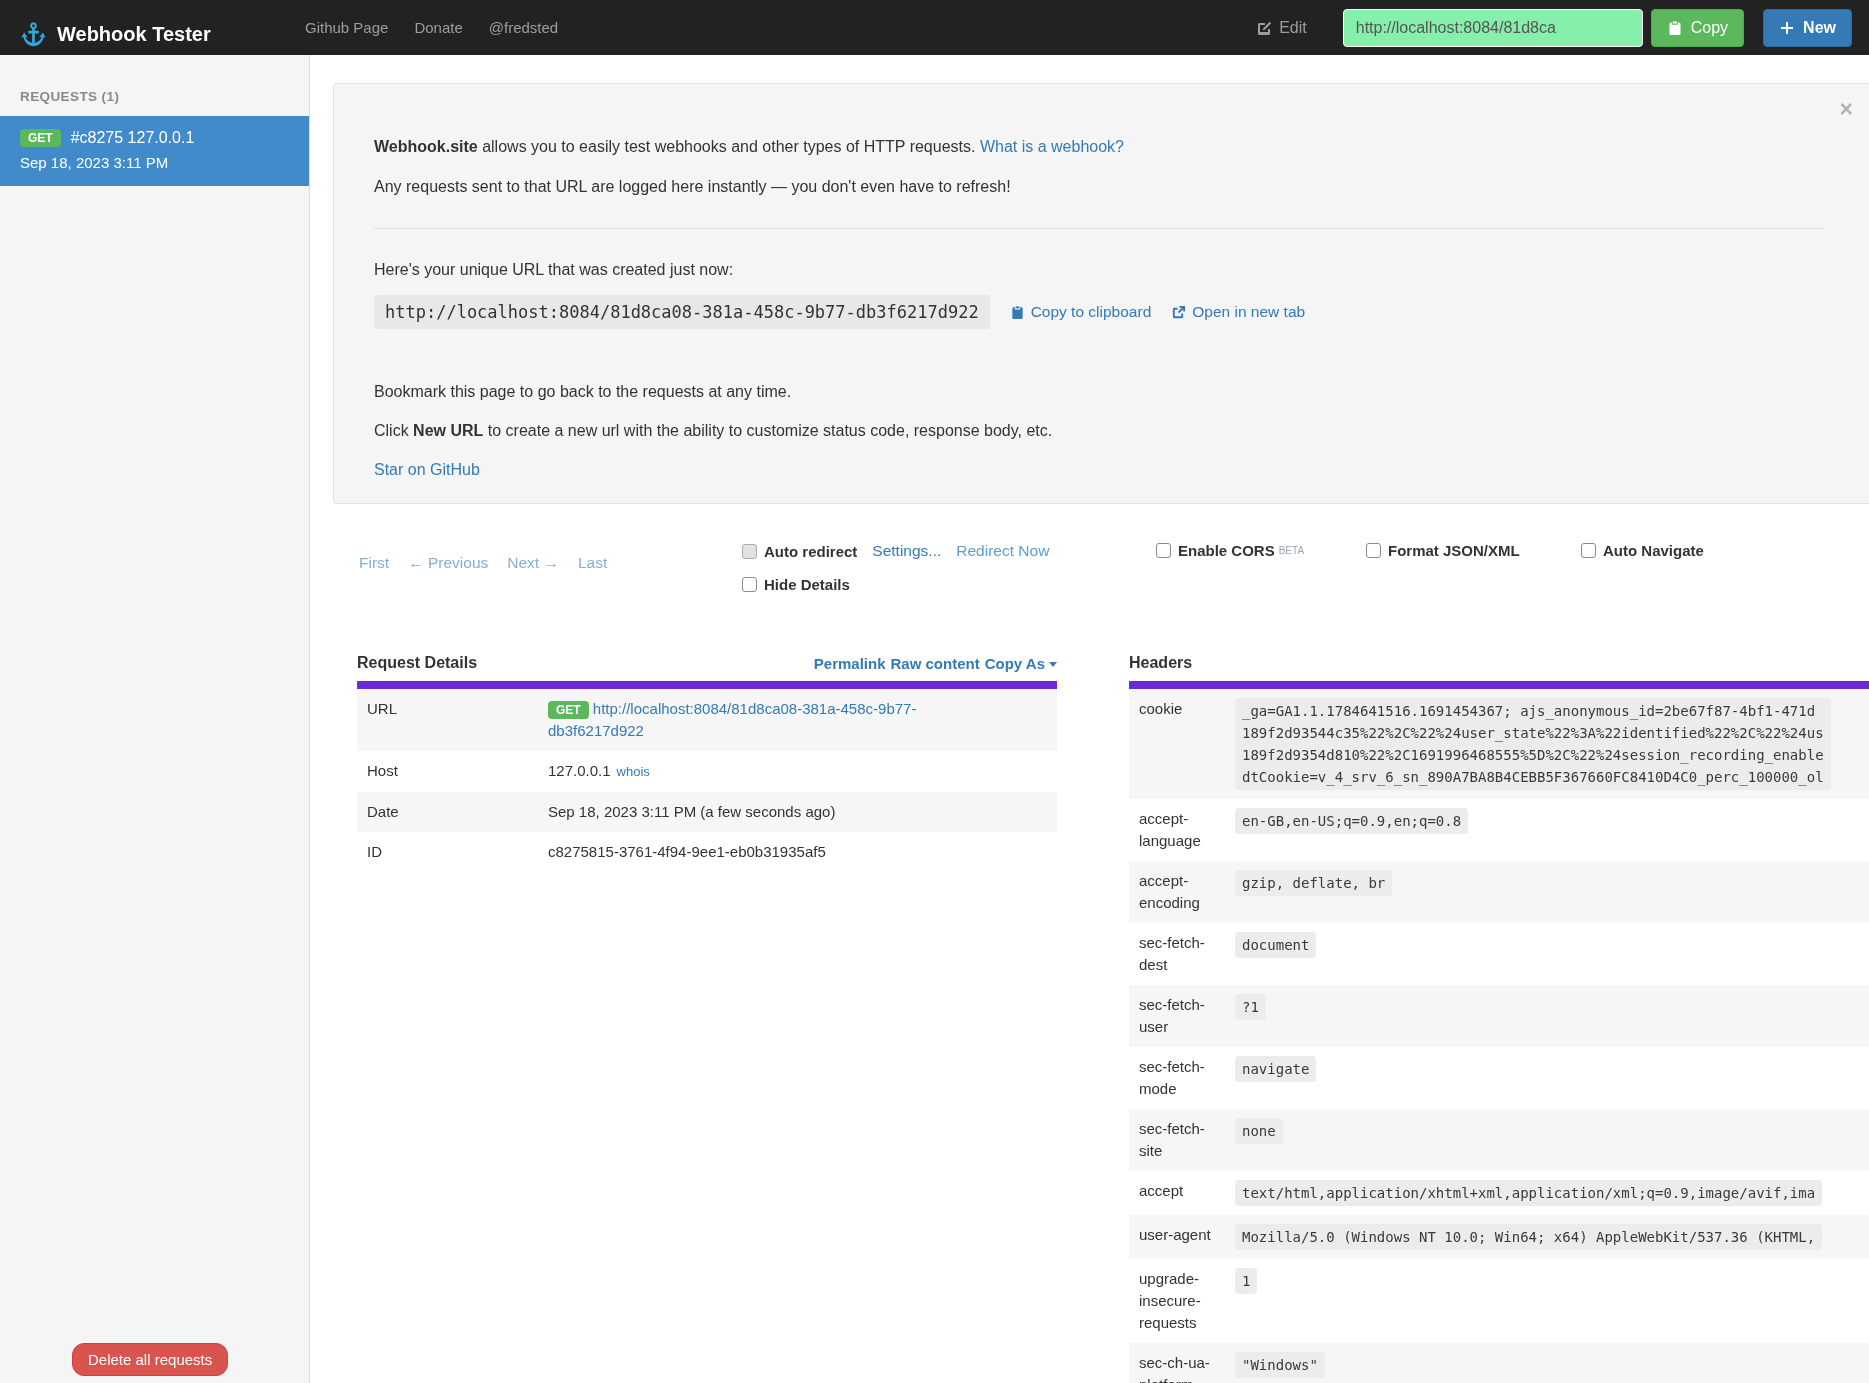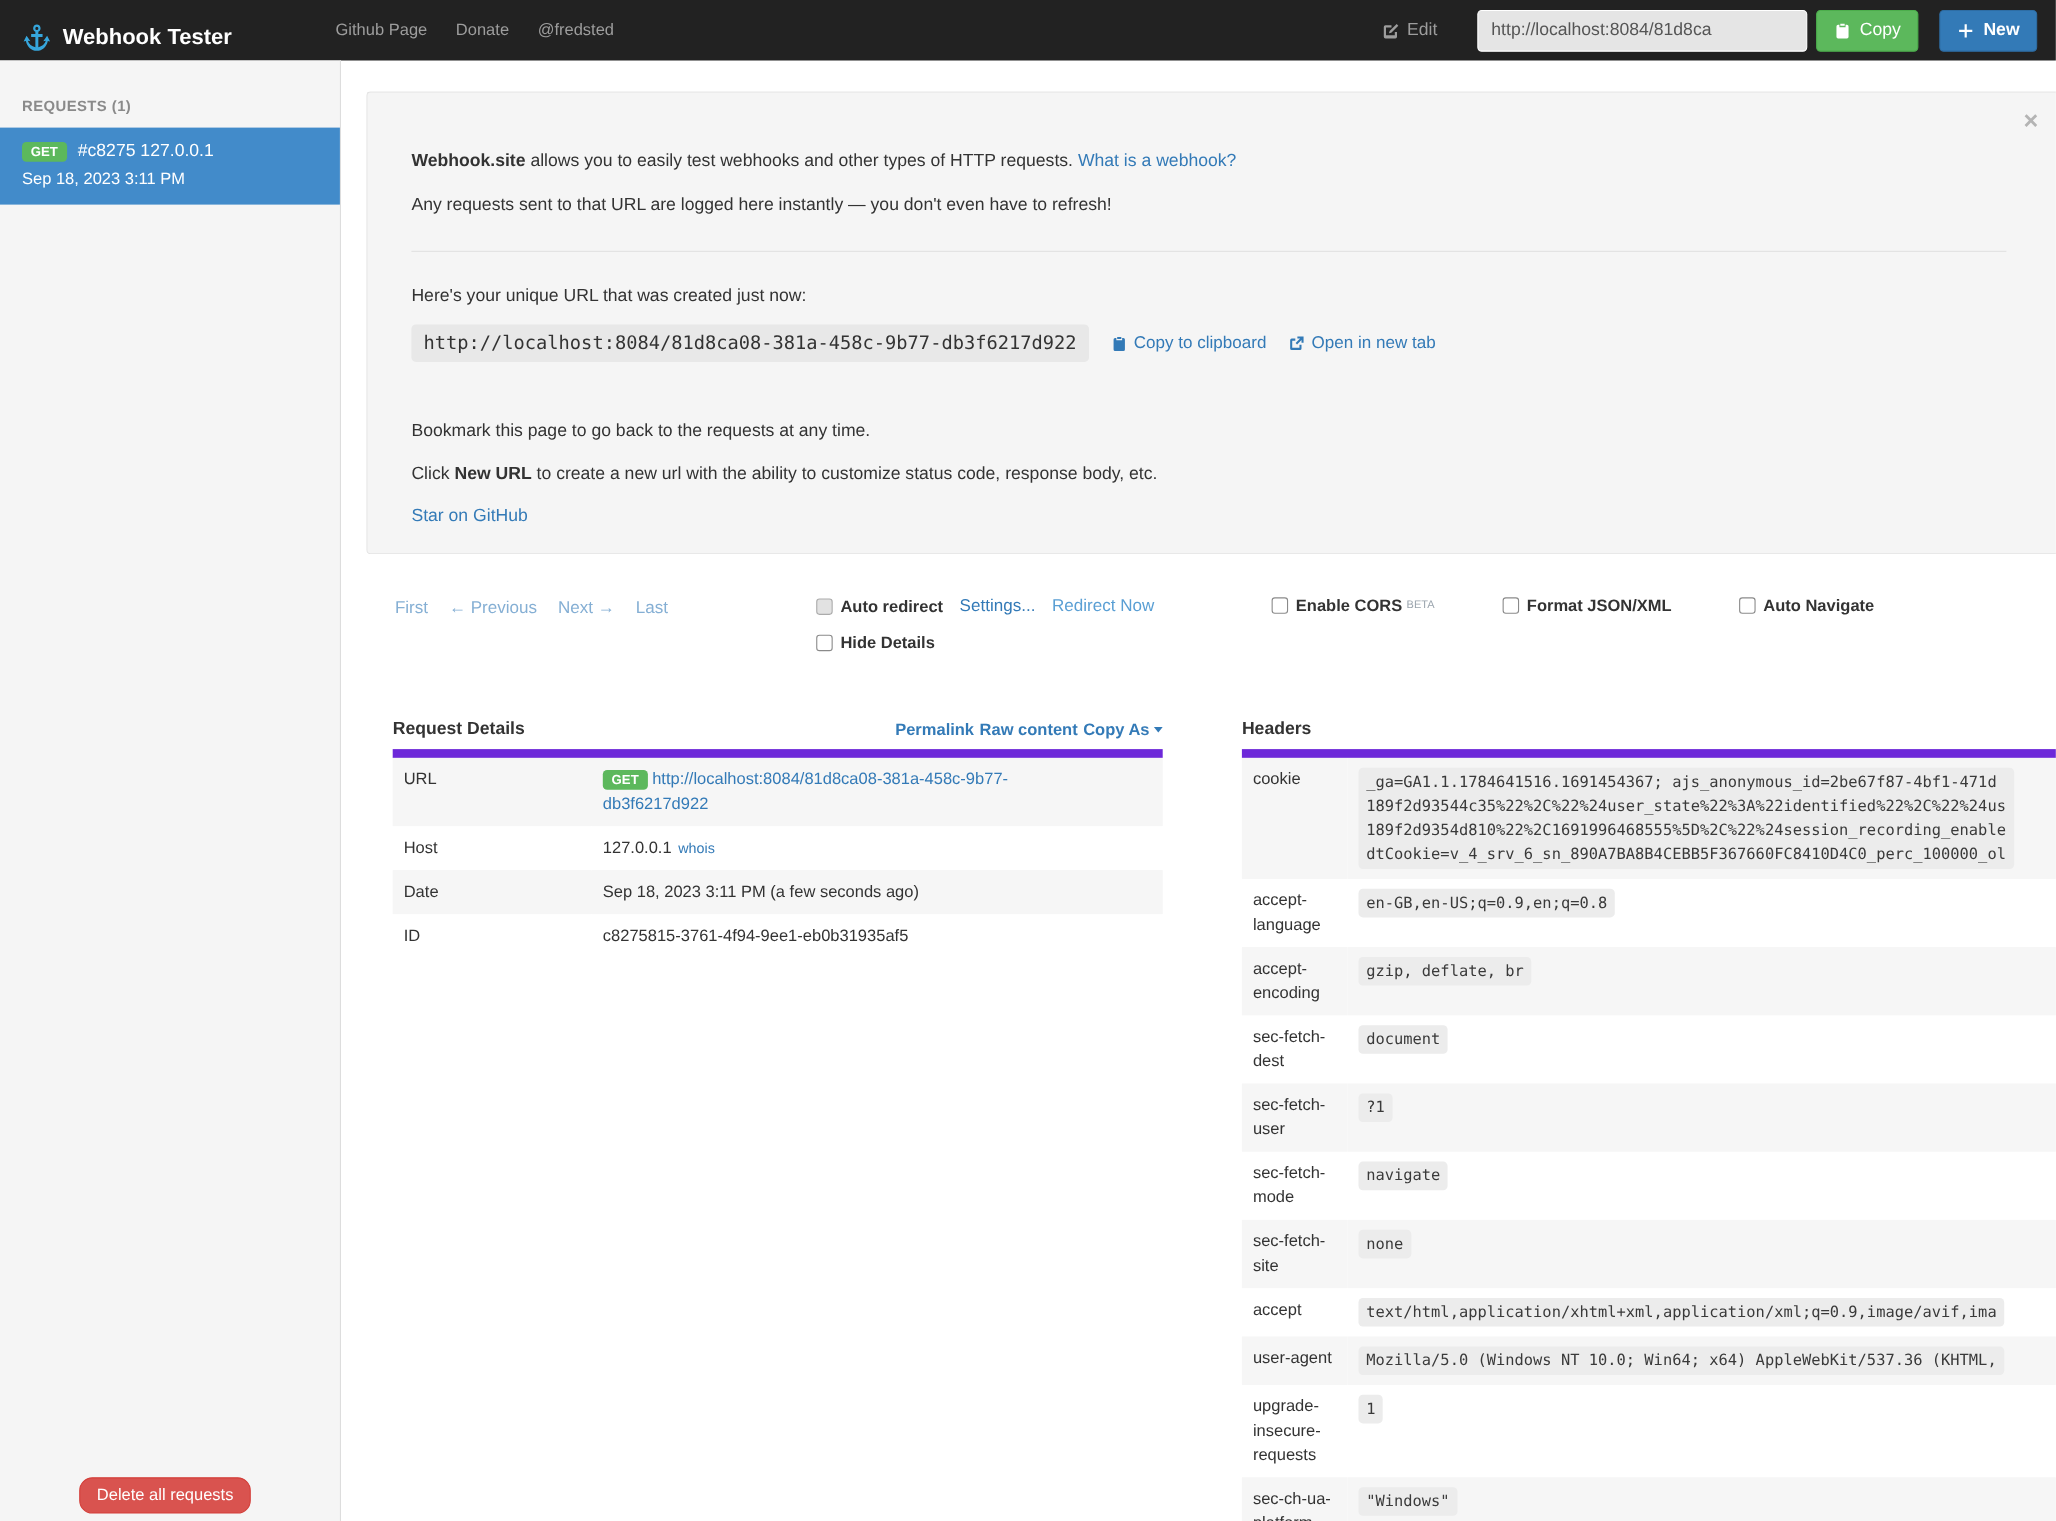--- a/index.html
+++ b/index.html
@@ -10,21 +10,21 @@
   .navbar { position:relative; height:55px; background:#222; color:#9d9d9d; }
   .brand { position:absolute; left:20px; top:0; height:69px; display:flex; align-items:center; gap:10px; }
   .brand svg { width:27px; height:27px; fill:#36a6dc; }
   .brand-title { color:#fff; font-size:20px; font-weight:bold; }
   .nav-links { position:absolute; left:305px; top:0; height:55px; display:flex; align-items:center; gap:26px; }
   .nav-link { color:#9d9d9d; font-size:15px; cursor:pointer; text-decoration:none; }
   .nav-right { position:absolute; right:17px; top:0; height:55px; display:flex; align-items:center; }
   .edit-link { display:flex; align-items:center; gap:7px; color:#9d9d9d; font-size:16px; cursor:pointer; margin-right:36px; }
   .edit-link svg { width:16px; height:16px; fill:#9d9d9d; }
   .url-input { width:300px; height:38px; border:1px solid #fff; border-radius:4px; padding:0 12px;
-    font-size:16px; color:#555; background:#e5e5e5; outline:none; }
+    font-size:16px; color:#555; background:#86efac; outline:none; }
   .btn { height:38px; display:inline-flex; align-items:center; gap:8px; border-radius:4px;
     font-size:16px; color:#fff; padding:0 15px; cursor:pointer; border:1px solid transparent; }
   .btn svg { width:16px; height:16px; fill:#fff; }
   .btn-copy { background:#5cb85c; border-color:#4cae4c; margin-left:8px; }
   .btn-new  { background:#337ab7; border-color:#2e6da4; margin-left:19px; font-weight:bold; }
 
   
   .sidebar { position:absolute; top:55px; left:0; bottom:0; width:310px;
     background:#f5f5f5; border-right:1px solid #ddd; }
   .sidebar-header { padding:34px 20px 12px 20px; font-size:13.5px; font-weight:bold;
@@ -53,21 +53,21 @@
   .code-url { font-family:"DejaVu Sans Mono", monospace; font-size:17px; color:#333;
     background:#e8e8e8; border-radius:4px; padding:7px 11px; }
   .url-row .link { display:inline-flex; align-items:center; gap:6px; font-size:15.5px; margin-left:20px; }
   .url-row .link svg { width:15px; height:15px; fill:#337ab7; }
   .p-book { margin-bottom:21px; }
   .p-click { margin-bottom:21px; }
 
   
   .content { padding-left:24px; }
   .toolbar { position:relative; height:78px; margin-top:38px; }
-  .pag { position:absolute; left:2px; top:2px; display:flex; gap:19px;justify-content:space-between; }
+  .pag { position:absolute; left:2px; top:12px; display:flex; gap:19px;justify-content:space-between; }
   .pag a { color:#85afd4; font-size:15.5px; text-decoration:none; cursor:pointer; }
   .grp { position:absolute; display:flex; align-items:center; gap:15px; white-space:nowrap; }
   .cb { width:15px; height:15px; border:1px solid #8a8a8a; border-radius:3px; background:#fff;
     display:inline-block; vertical-align:-2px; margin-right:7px; cursor:pointer; flex:none; }
   .cb.dis { background:#e2e2e2; border-color:#ababab; }
   .cb-label { font-size:15px; font-weight:bold; color:#333; display:flex; align-items:center; cursor:pointer; }
   .toolbar .tlink { font-size:15.5px; }
   sup.beta { font-size:10px; color:#9aa4ad; margin-left:4px; vertical-align:7px; font-weight:normal; }
   .grp-ar  { left:385px; top:0; }
   .grp-hd  { left:385px; top:34px; }

